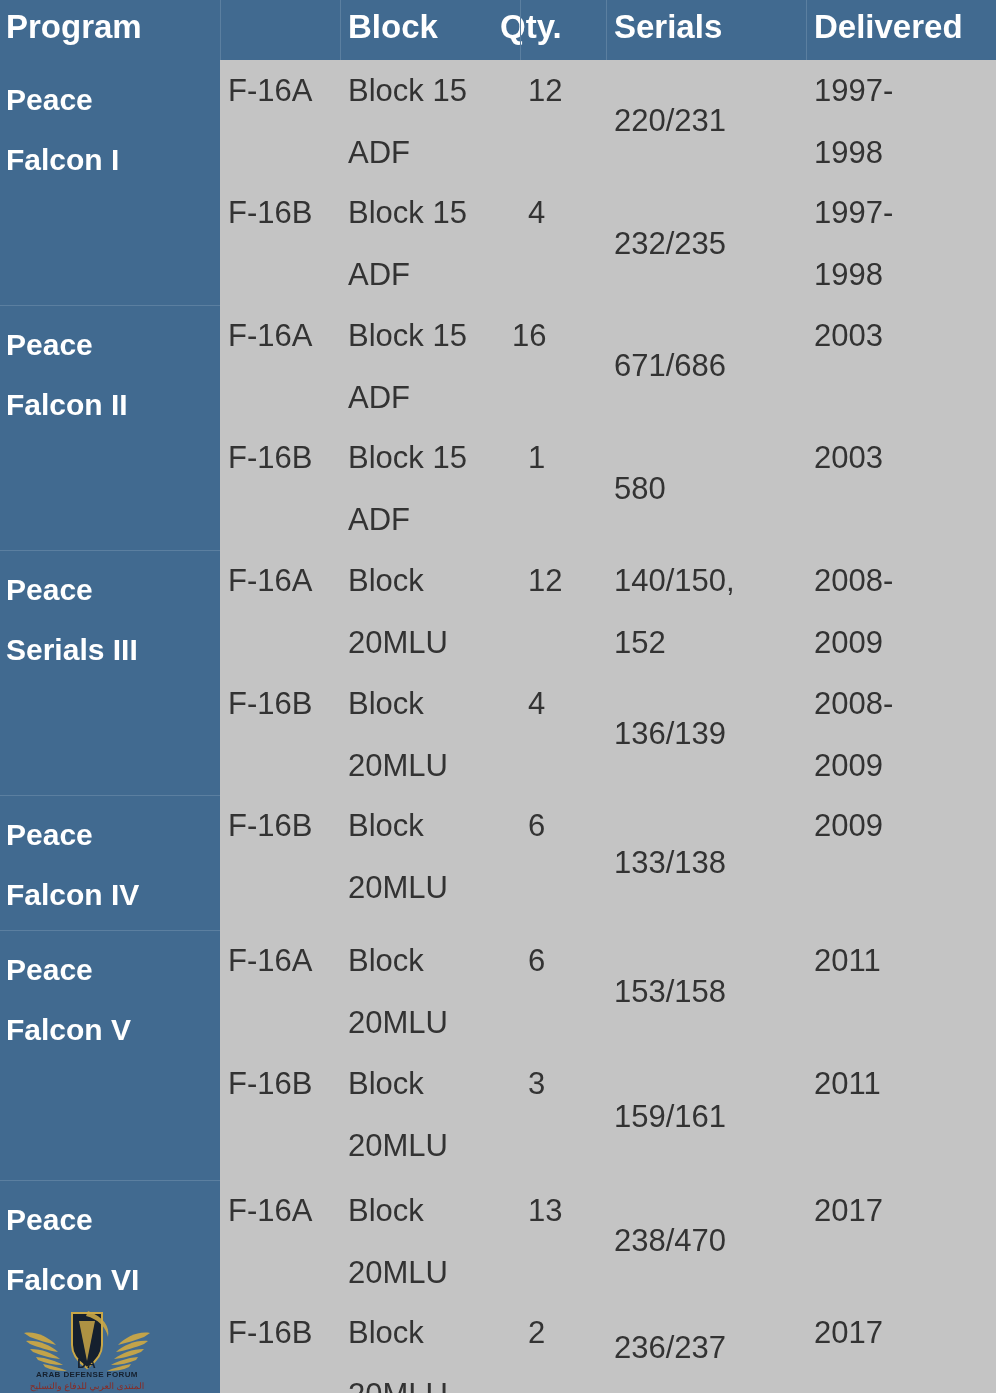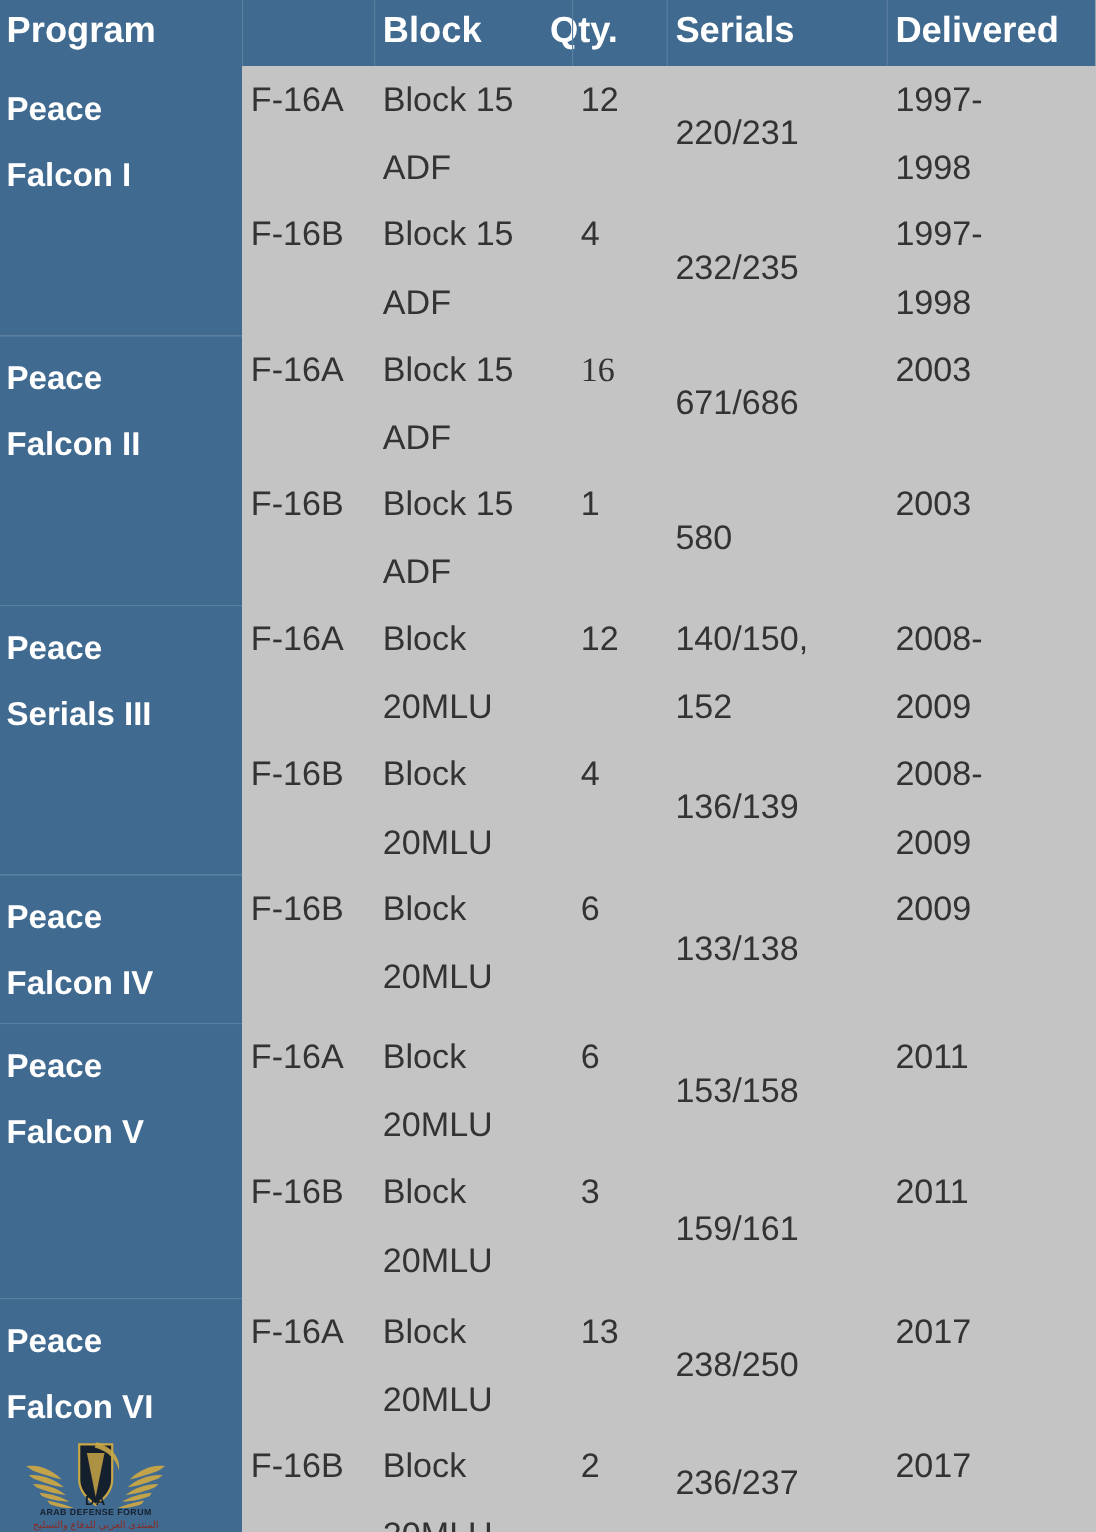--- a/index.html
+++ b/index.html
@@ -131,21 +131,21 @@
       <div class="prog-col" style="top: 305px; height: 245px;">
         <span class="ln">Peace</span>
         <span class="ln">Falcon II</span>
       </div>
       <div class="prog-sep" style="top: 305px;"></div>
       <div class="cell" style="left: 220px; width: 120px; top: 305px; height: 122px; padding-left: 8px;">F-16A</div>
       <div class="cell" style="left: 340px; width: 180px; top: 305px; height: 122px; padding-left: 8px;">
         <span class="ln">Block 15</span>
         <span class="ln">ADF</span>
       </div>
-      <div class="cell" style="left: 520px; width: 86px; top: 305px; height: 122px; padding-left: 8px; font-family: Liberation Serif, serif;">16</div>
+      <div class="cell" style="left: 504px; width: 86px; top: 305px; height: 122px; padding-left: 8px;">16</div>
       <div class="cell mid" style="left: 606px; width: 200px; top: 305px; height: 122px; padding-left: 8px;">
         <span class="ln">671/686</span>
         <span class="ln"></span>
       </div>
       <div class="cell" style="left: 806px; width: 190px; top: 305px; height: 122px; padding-left: 8px;">
         <span class="ln">2003</span>
         <span class="ln"></span>
       </div>
       <div class="cell" style="left: 220px; width: 120px; top: 427px; height: 123px; padding-left: 8px;">F-16B</div>
       <div class="cell" style="left: 340px; width: 180px; top: 427px; height: 123px; padding-left: 8px;">
@@ -251,21 +251,21 @@
         <span class="ln">Falcon VI</span>
       </div>
       <div class="prog-sep" style="top: 1180px;"></div>
       <div class="cell" style="left: 220px; width: 120px; top: 1180px; height: 122px; padding-left: 8px;">F-16A</div>
       <div class="cell" style="left: 340px; width: 180px; top: 1180px; height: 122px; padding-left: 8px;">
         <span class="ln">Block</span>
         <span class="ln">20MLU</span>
       </div>
       <div class="cell" style="left: 520px; width: 86px; top: 1180px; height: 122px; padding-left: 8px;">13</div>
       <div class="cell mid" style="left: 606px; width: 200px; top: 1180px; height: 122px; padding-left: 8px;">
-        <span class="ln">238/250</span>
+        <span class="ln">238/470</span>
         <span class="ln"></span>
       </div>
       <div class="cell" style="left: 806px; width: 190px; top: 1180px; height: 122px; padding-left: 8px;">
         <span class="ln">2017</span>
         <span class="ln"></span>
       </div>
       <div class="cell" style="left: 220px; width: 120px; top: 1302px; height: 91px; padding-left: 8px;">F-16B</div>
       <div class="cell" style="left: 340px; width: 180px; top: 1302px; height: 91px; padding-left: 8px;">
         <span class="ln">Block</span>
         <span class="ln">20MLU</span>

